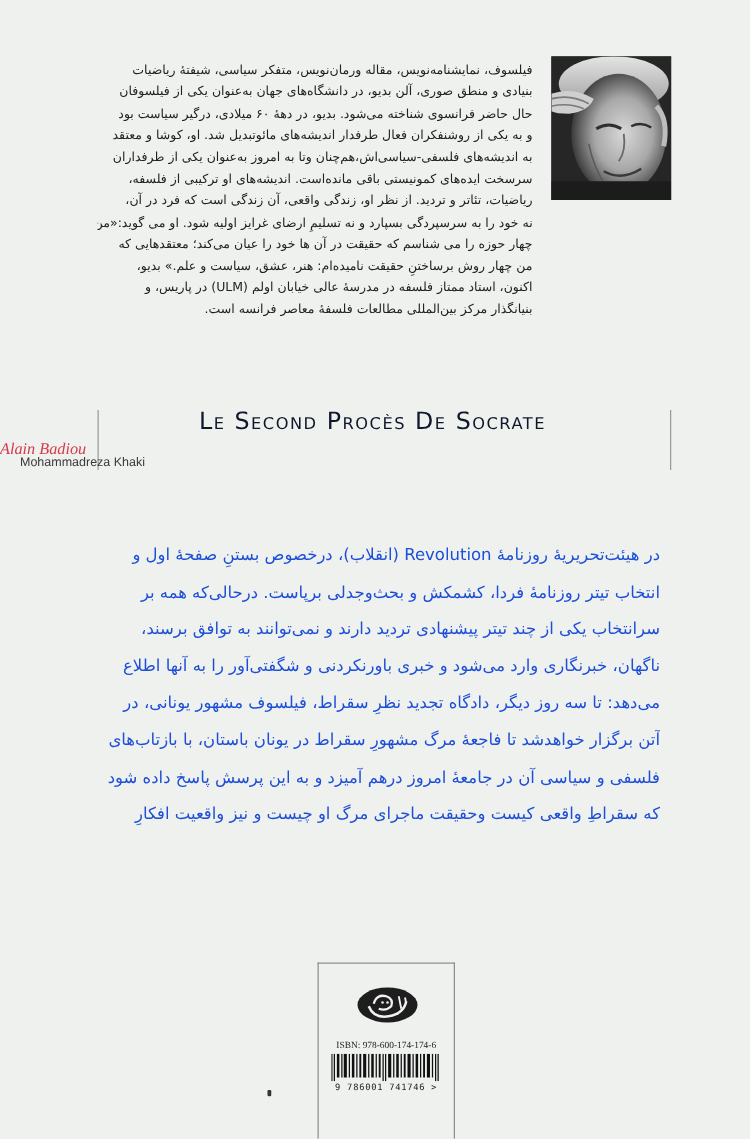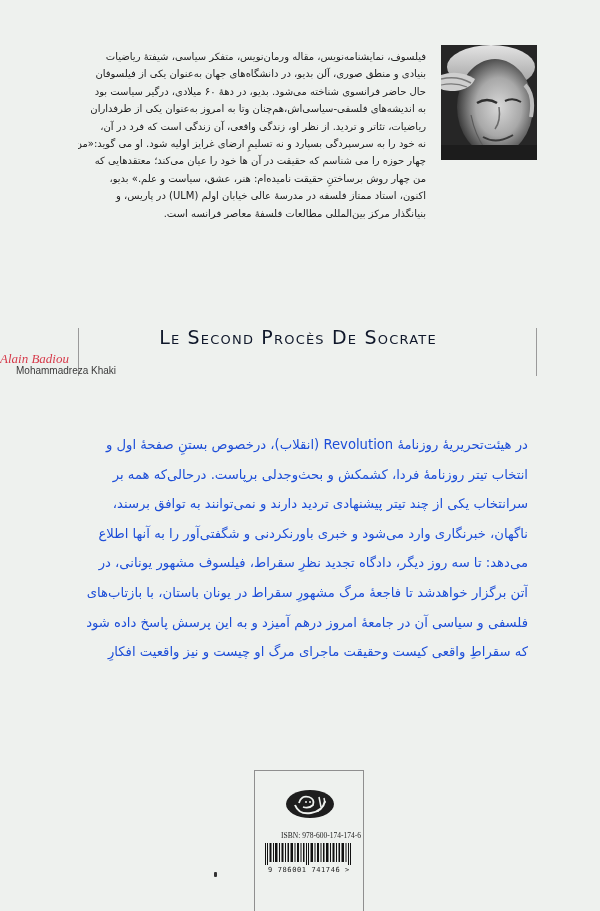--- a/index.html
+++ b/index.html
@@ -124,21 +124,21 @@
     }
     .publisher-logo {
       position: absolute;
       left: 30px;
       top: 18px;
       width: 50px;
       height: 30px;
     }
     .isbn-text {
       position: absolute;
-      left: 12px;
+      left: 0;
       width: 108px;
       top: 60px;
       text-align: center;
       font-family: "Liberation Serif", serif;
       font-size: 7.5px;
       color: #222;
       white-space: nowrap;
     }
     .barcode {
       position: absolute;
@@ -169,21 +169,23 @@
       border-radius: 1px;
     }
   </style>
 </head>
 <body>
 
 <div class="bio">
   <span class="line">فیلسوف، نمایشنامه‌نویس، مقاله  ورمان‌نویس، متفکر سیاسی، شیفتهٔ ریاضیات</span>
   <span class="line">بنیادی و منطق صوری، آلن بدیو، در دانشگاه‌های جهان به‌عنوان یکی از فیلسوفان</span>
   <span class="line">حال حاضر فرانسوی شناخته می‌شود. بدیو، در دههٔ ۶۰ میلادی، درگیر سیاست بود</span>
+  <span class="line">و به یکی از روشنفکران فعال طرفدار اندیشه‌های مائوتبدیل شد. او، کوشا و معتقد</span>
   <span class="line">به اندیشه‌های فلسفی-سیاسی‌اش،هم‌چنان  وتا به امروز به‌عنوان یکی از طرفداران</span>
+  <span class="line">سرسخت ایده‌های کمونیستی باقی مانده‌است. اندیشه‌های او ترکیبی از فلسفه،</span>
   <span class="line">ریاضیات، تئاتر و تردید. از نظر او، زندگی واقعی، آن زندگی است که فرد در آن،</span>
   <span class="line">نه خود را به سرسپردگی بسپارد و نه تسلیمِ ارضای غرایز اولیه شود. او می گوید:«من</span>
   <span class="line">چهار حوزه را می شناسم که حقیقت در آن ها خود را عیان می‌کند؛ معتقد‌هایی که</span>
   <span class="line">من چهار روش برساختنِ حقیقت نامیده‌ام: هنر، عشق، سیاست و علم.» بدیو،</span>
   <span class="line">اکنون، استاد ممتاز فلسفه در مدرسهٔ عالی خیابان اولم (ULM) در پاریس، و</span>
   <span class="line">بنیانگذار مرکز بین‌المللی مطالعات فلسفهٔ معاصر فرانسه است.</span>
 </div>
 
 <div class="portrait" title="Black-and-white photo of Alain Badiou">
   <svg width="96" height="115" viewBox="0 0 96 115">

